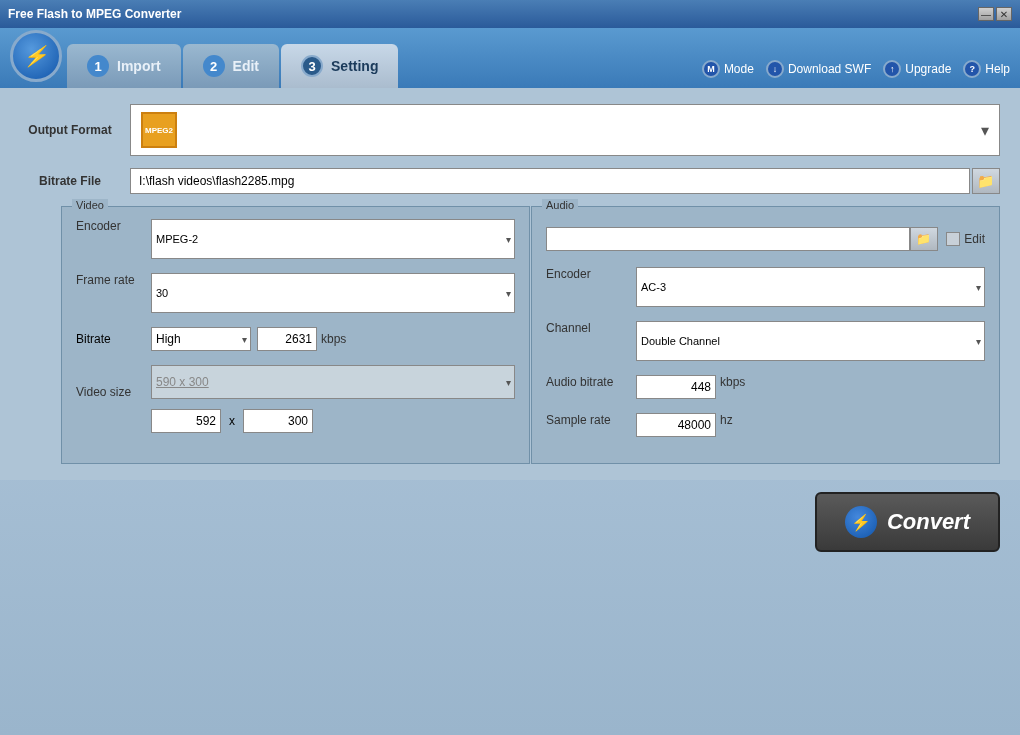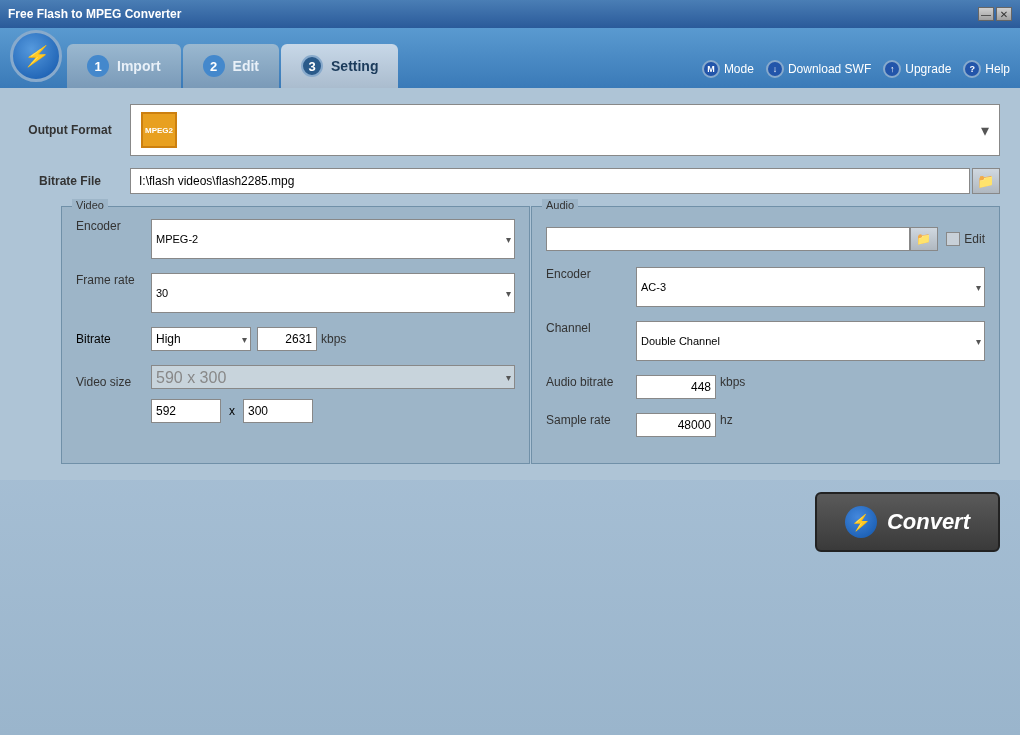--- a/index.html
+++ b/index.html
@@ -231,33 +231,34 @@
       font-size: 12px; padding: 0 4px; text-align: right;
       margin-left: 6px;
     }
     .kbps-label { margin-left: 4px; font-size: 12px; color: #333; }
 
     
     .vsize-label { width: 75px; font-size: 12px; color: #333; }
     .vsize-row { display: flex; align-items: flex-end; margin-bottom: 10px; }
     .vsize-preset-wrap { position: relative; display: flex; align-items: center; flex: 1; }
     .vsize-preset-wrap select {
-      width: 100%; height: 24px;
+      width: 100%; height: 34px;
       background: #c8d4dc; border: 1px solid #888;
-      font-size: 16px; padding: 0 20px 0 4px;
+      font-size: 12px; padding: 0 20px 0 4px;
       appearance: none; -webkit-appearance: none; cursor: pointer;
       color: #888;
+      text-decoration: underline;
     }
     .vsize-dims {
       display: flex; align-items: center; margin-left: 75px;
     }
     .vsize-input {
       width: 70px; height: 24px;
       background: white; border: 1px solid #888;
-      font-size: 12px; padding: 0 4px; text-align: left;
+      font-size: 12px; padding: 0 4px; text-align: right;
     }
     .vsize-x { margin: 0 8px; font-size: 12px; }
 
     
     .audio-browse-row {
       display: flex; align-items: center; margin-bottom: 16px; margin-top: 8px;
     }
     .audio-file-input {
       flex: 1; height: 24px;
       background: white; border: 1px solid #888;

